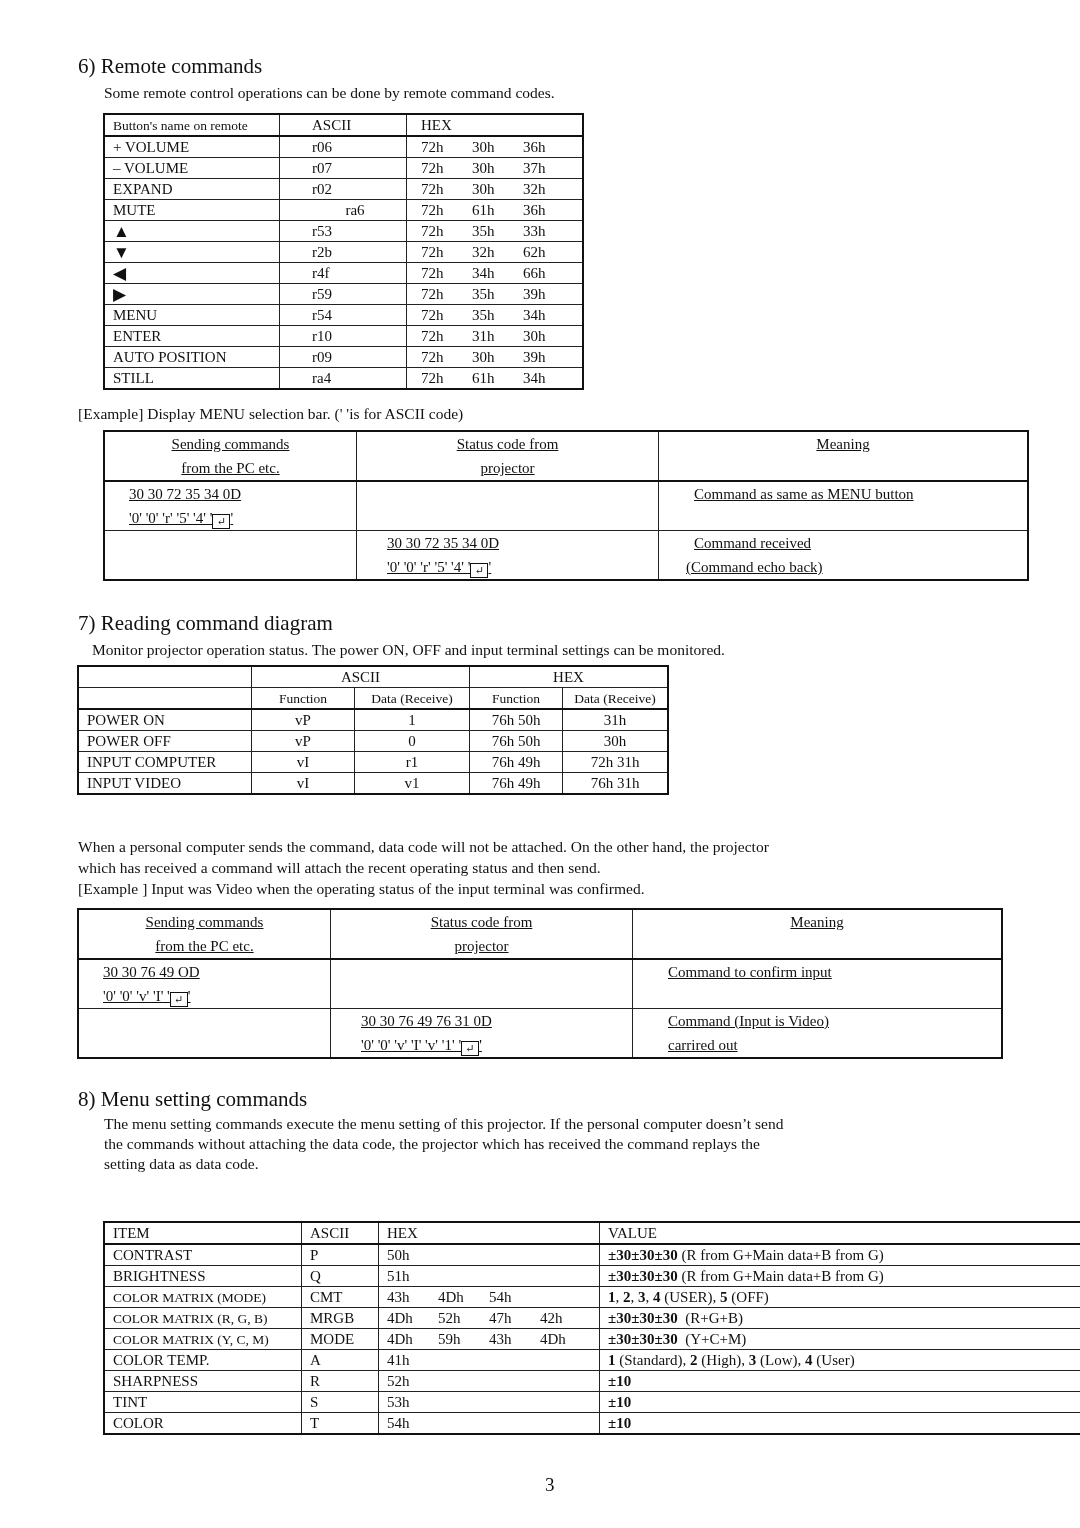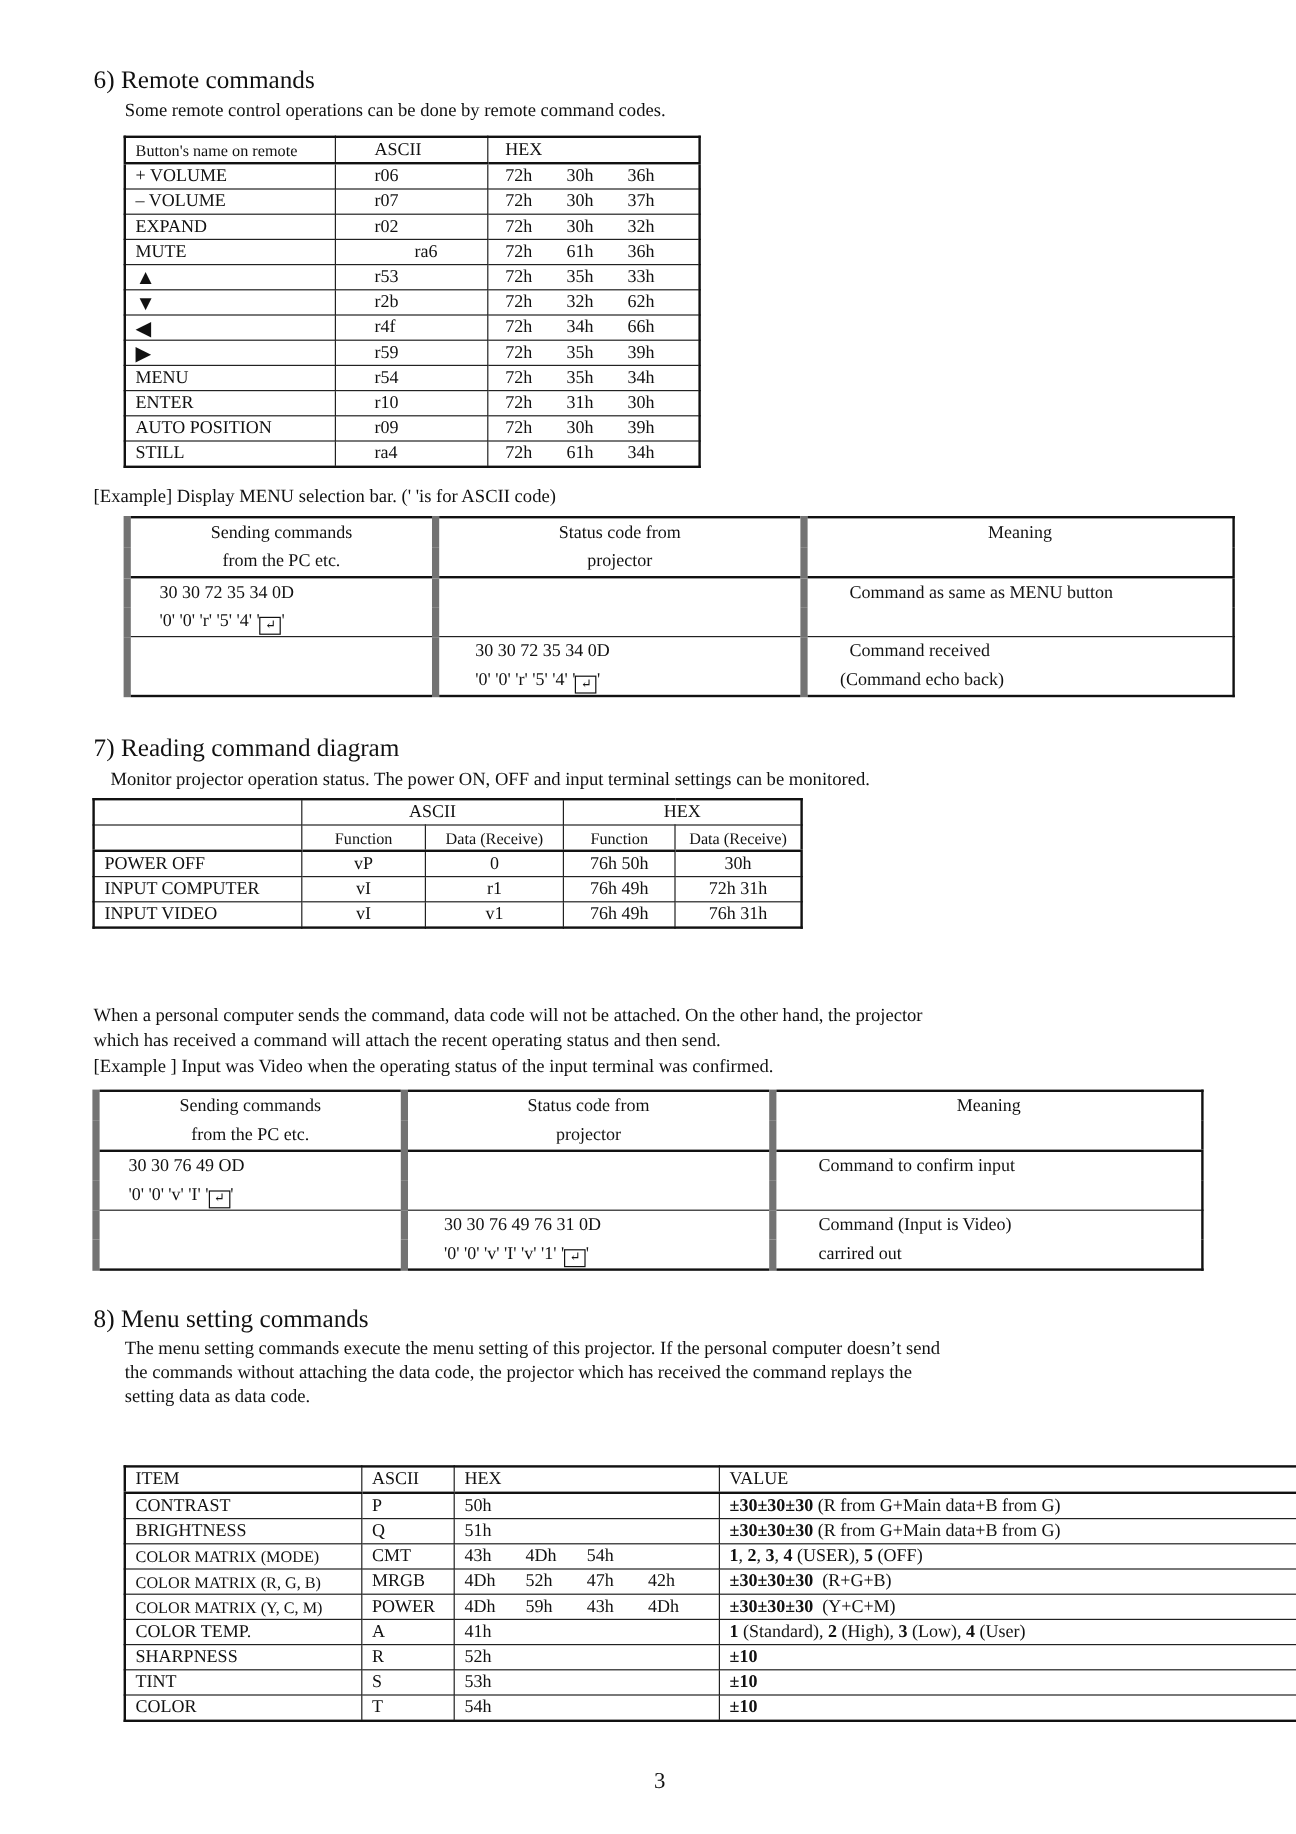--- a/index.html
+++ b/index.html
@@ -8,21 +8,21 @@
   h2 { margin:0; font-weight:normal; font-size:21px; }
   p { margin:0; font-size:15.5px; line-height:20px; }
   table { border-collapse:collapse; font-size:15px; }
   td, th { font-weight:normal; padding:0 8px; height:20px; line-height:19px; border:1px solid #222; text-align:left; white-space:nowrap; }
   .thick { border:2px solid #111; }
   .hdr-sep td, .hdr-sep th { border-bottom:2px solid #111; }
   .c { text-align:center; }
   .small { font-size:13.5px; }
   .hexcell span { display:inline-block; width:51px; }
   .ret { display:inline-block; width:16px; height:13px; border:1px solid #111; vertical-align:-2px; position:relative; font-size:11px; line-height:12px; text-align:center; }
-  .ex td { border-left:6px solid #737373; border-right:1px solid #222; border-top:none; border-bottom:none; height:24px; line-height:24px; font-size:15px; }
+  .ex td { border-left:1px solid #737373; border-right:1px solid #222; border-top:none; border-bottom:none; height:24px; line-height:24px; font-size:15px;text-decoration:underline; }
   .ex tr.sep td { border-top:1.5px solid #222; }
   .ex tr.hsep td { border-top:2px solid #111; }
   .val b { font-weight:bold; }
   .tri { font-size:17px; }
 </style>
 </head>
 <body>
 
 <h2 class="abs" style="left:78px;top:54px;">6) Remote commands</h2>
 <p class="abs" style="left:104px;top:83px;">Some remote control operations can be done by remote command codes.</p>
@@ -149,20 +149,27 @@
     <tr class="hdr-sep">
       <th></th>
       <th class="c small" style="width:86px;">Function</th>
       <th class="c small" style="width:98px;">Data (Receive)</th>
       <th class="c small" style="width:76px;">Function</th>
       <th class="c small" style="width:88px;">Data (Receive)</th>
     </tr>
   </thead>
   <tbody id="reading-body">
       <tr>
+        <td>POWER ON</td>
+        <td class="c">vP</td>
+        <td class="c">1</td>
+        <td class="c">76h 50h</td>
+        <td class="c">31h</td>
+      </tr>
+      <tr>
         <td>POWER OFF</td>
         <td class="c">vP</td>
         <td class="c">0</td>
         <td class="c">76h 50h</td>
         <td class="c">30h</td>
       </tr>
       <tr>
         <td>INPUT COMPUTER</td>
         <td class="c">vI</td>
         <td class="c">r1</td>
@@ -252,21 +259,21 @@
         <td class="val"><b>1</b>, <b>2</b>, <b>3</b>, <b>4</b> (USER), <b>5</b> (OFF)</td>
       </tr>
       <tr>
         <td class="small">COLOR MATRIX (R, G, B)</td>
         <td>MRGB</td>
         <td class="hexcell"><span>4Dh</span><span>52h</span><span>47h</span><span>42h</span></td>
         <td class="val"><b>±30±30±30</b><span style="white-space:pre">  (R+G+B)</span></td>
       </tr>
       <tr>
         <td class="small">COLOR MATRIX (Y, C, M)</td>
-        <td>POWER</td>
+        <td>MODE</td>
         <td class="hexcell"><span>4Dh</span><span>59h</span><span>43h</span><span>4Dh</span></td>
         <td class="val"><b>±30±30±30</b><span style="white-space:pre">  (Y+C+M)</span></td>
       </tr>
       <tr>
         <td class="">COLOR TEMP.</td>
         <td>A</td>
         <td class="hexcell"><span>41h</span></td>
         <td class="val"><b>1</b> (Standard), <b>2</b> (High), <b>3</b> (Low), <b>4</b> (User)</td>
       </tr>
       <tr>

